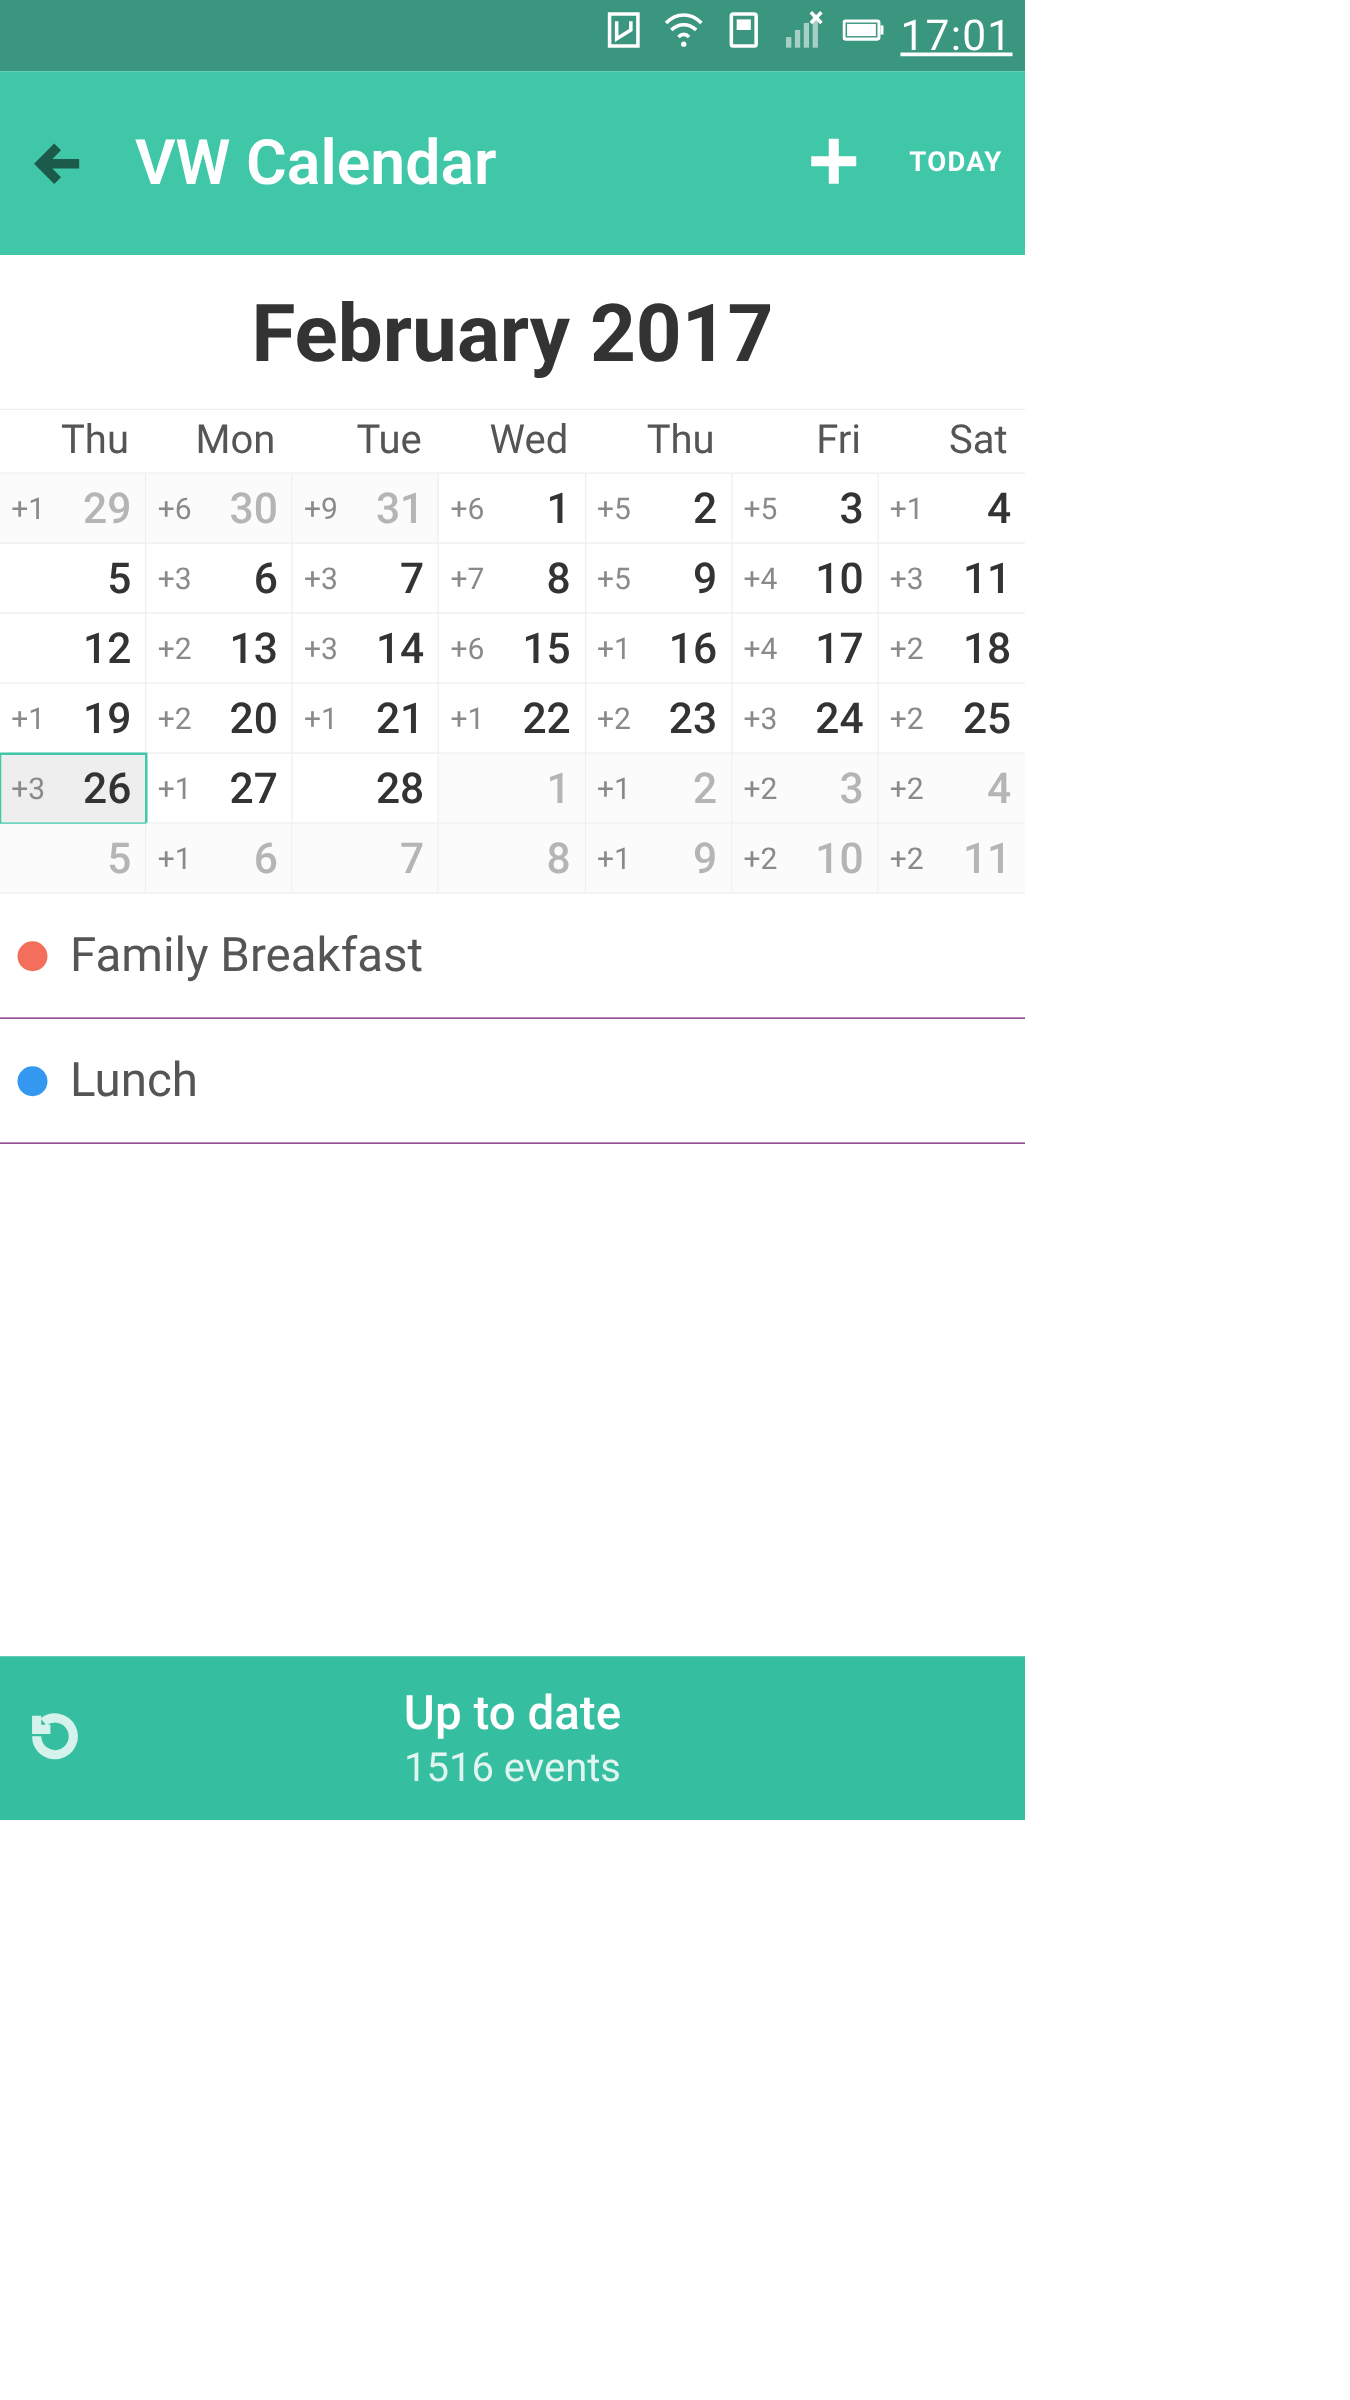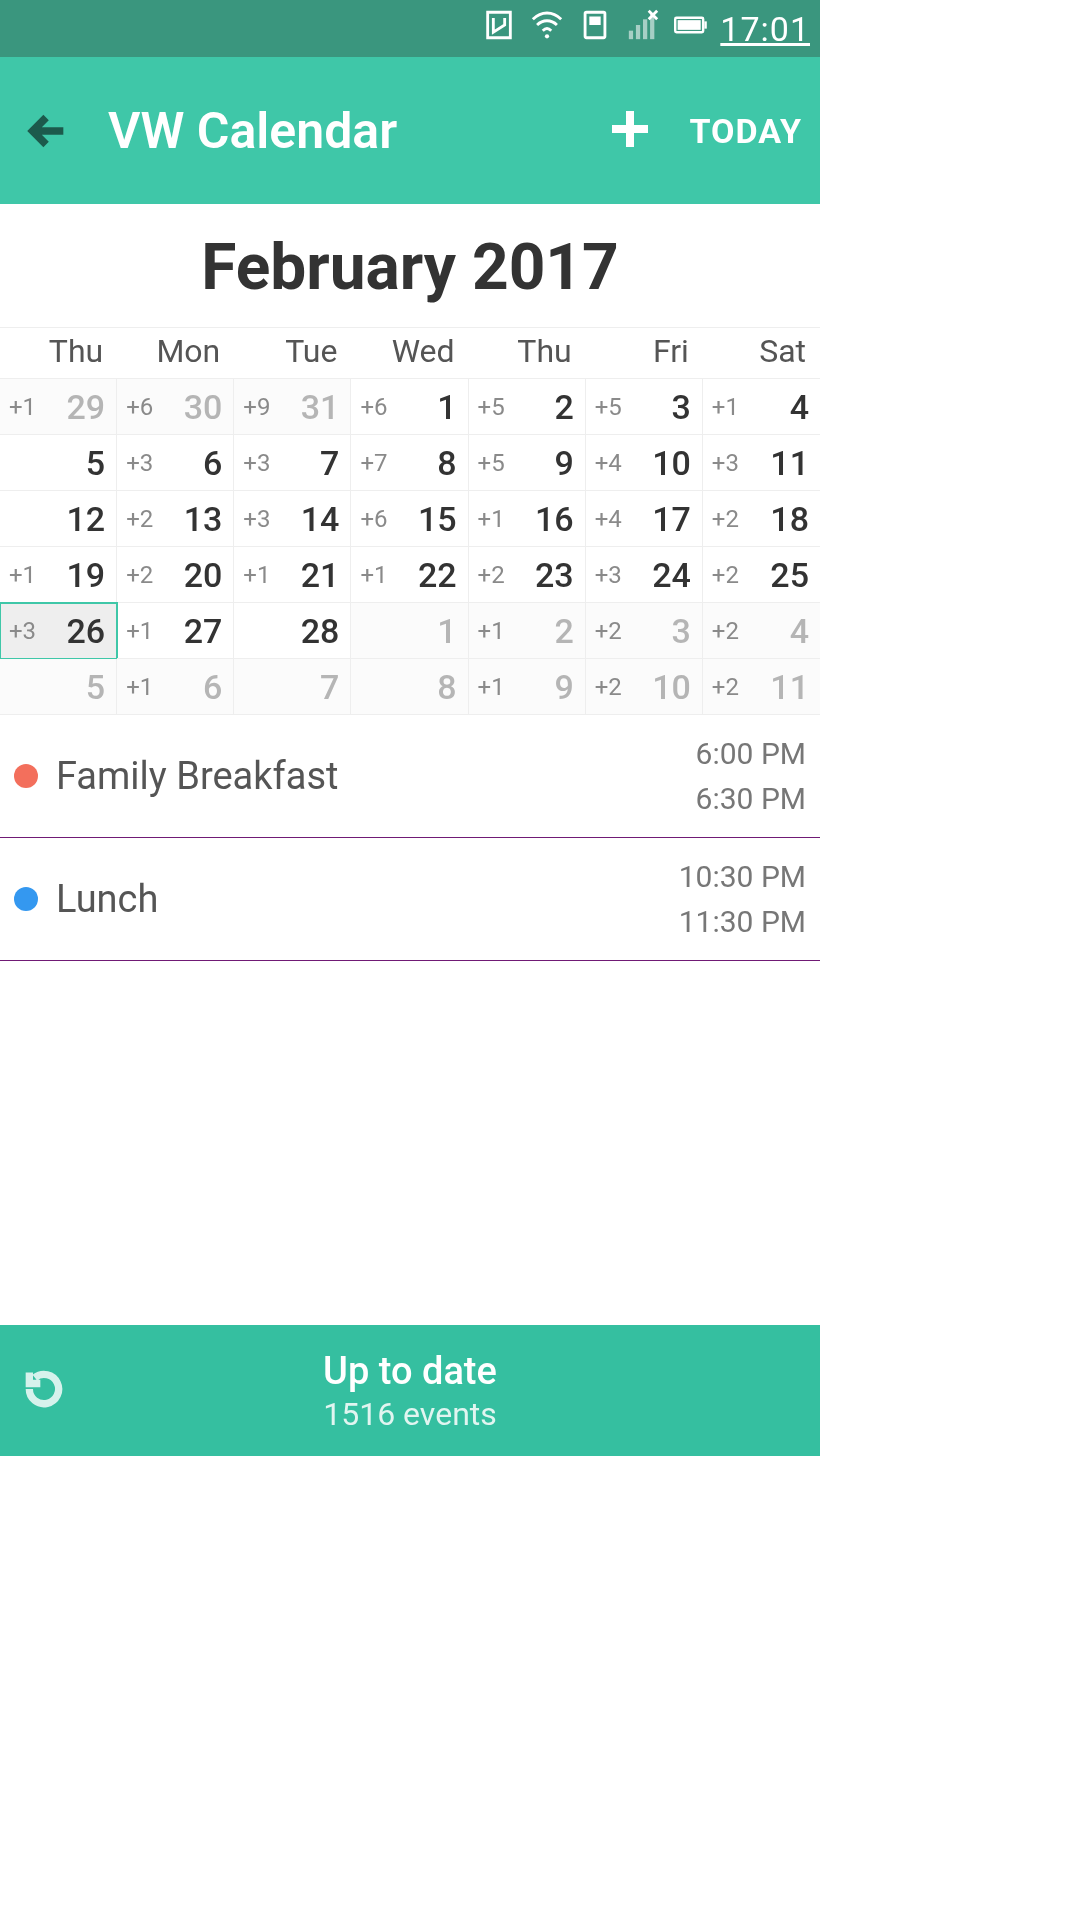--- a/index.html
+++ b/index.html
@@ -13,21 +13,21 @@
   .status-icons svg { width: 34px; height: 34px; fill: #fff; }
   .status-signal svg { fill: rgba(255,255,255,0.55); }
   .app-bar {
     height: 147px; background: #3fc7a8; color: #fff;
     display: flex; align-items: center; padding: 0 18px;
   }
   .back-btn { width: 60px; display:flex; align-items:center; justify-content:center; }
   .back-btn svg { width: 46px; height: 46px; stroke: rgba(0,0,0,0.55); stroke-width: 4; fill: none; }
   .app-title { flex: 1; font-size: 50px; font-weight: 600; margin-left: 30px; color: #fff; }
   .add-btn svg { width: 48px; height: 48px; stroke: #fff; stroke-width: 4; fill: none; }
-  .today-btn { font-size: 34px; font-weight: 700; letter-spacing: 1px; margin-left: 36px; }
+  .today-btn { font-size: 22px; font-weight: 700; letter-spacing: 1px; margin-left: 36px; }
   .month-title {
     text-align: center; font-size: 64px; font-weight: 700; color: #333;
     padding: 26px 0 22px;
   }
   .week-header {
     display: grid; grid-template-columns: repeat(7, 1fr);
     border-top: 1px solid #eee;
   }
   .wh { text-align: right; padding: 4px 14px 8px; font-size: 32px; color: #555; }
   .cal-grid {
@@ -292,32 +292,24 @@
     <div class="cell out">
       <span class="cnt">+2</span>
       <span class="day">11</span>
     </div>
   </div>
 
 <div class="events" id="events">
     <div class="event">
       <div class="dot" style="background: rgb(243, 111, 92);"></div>
       <div class="ev-title">Family Breakfast</div>
-      <div class="ev-times">
-        <div>6:00 PM</div>
-        <div>6:30 PM</div>
-      </div>
     </div>
     <div class="event">
       <div class="dot" style="background: rgb(52, 152, 240);"></div>
       <div class="ev-title">Lunch</div>
-      <div class="ev-times">
-        <div>10:30 PM</div>
-        <div>11:30 PM</div>
-      </div>
     </div>
   </div>
 
 <div class="footer">
   <div class="refresh">
     <svg viewBox="0 0 24 24">
         <path d="M4 12a8 8 0 1 0 3-6.2M4 3v6h6"></path>
       </svg>
   </div>
   <div class="footer-center">

